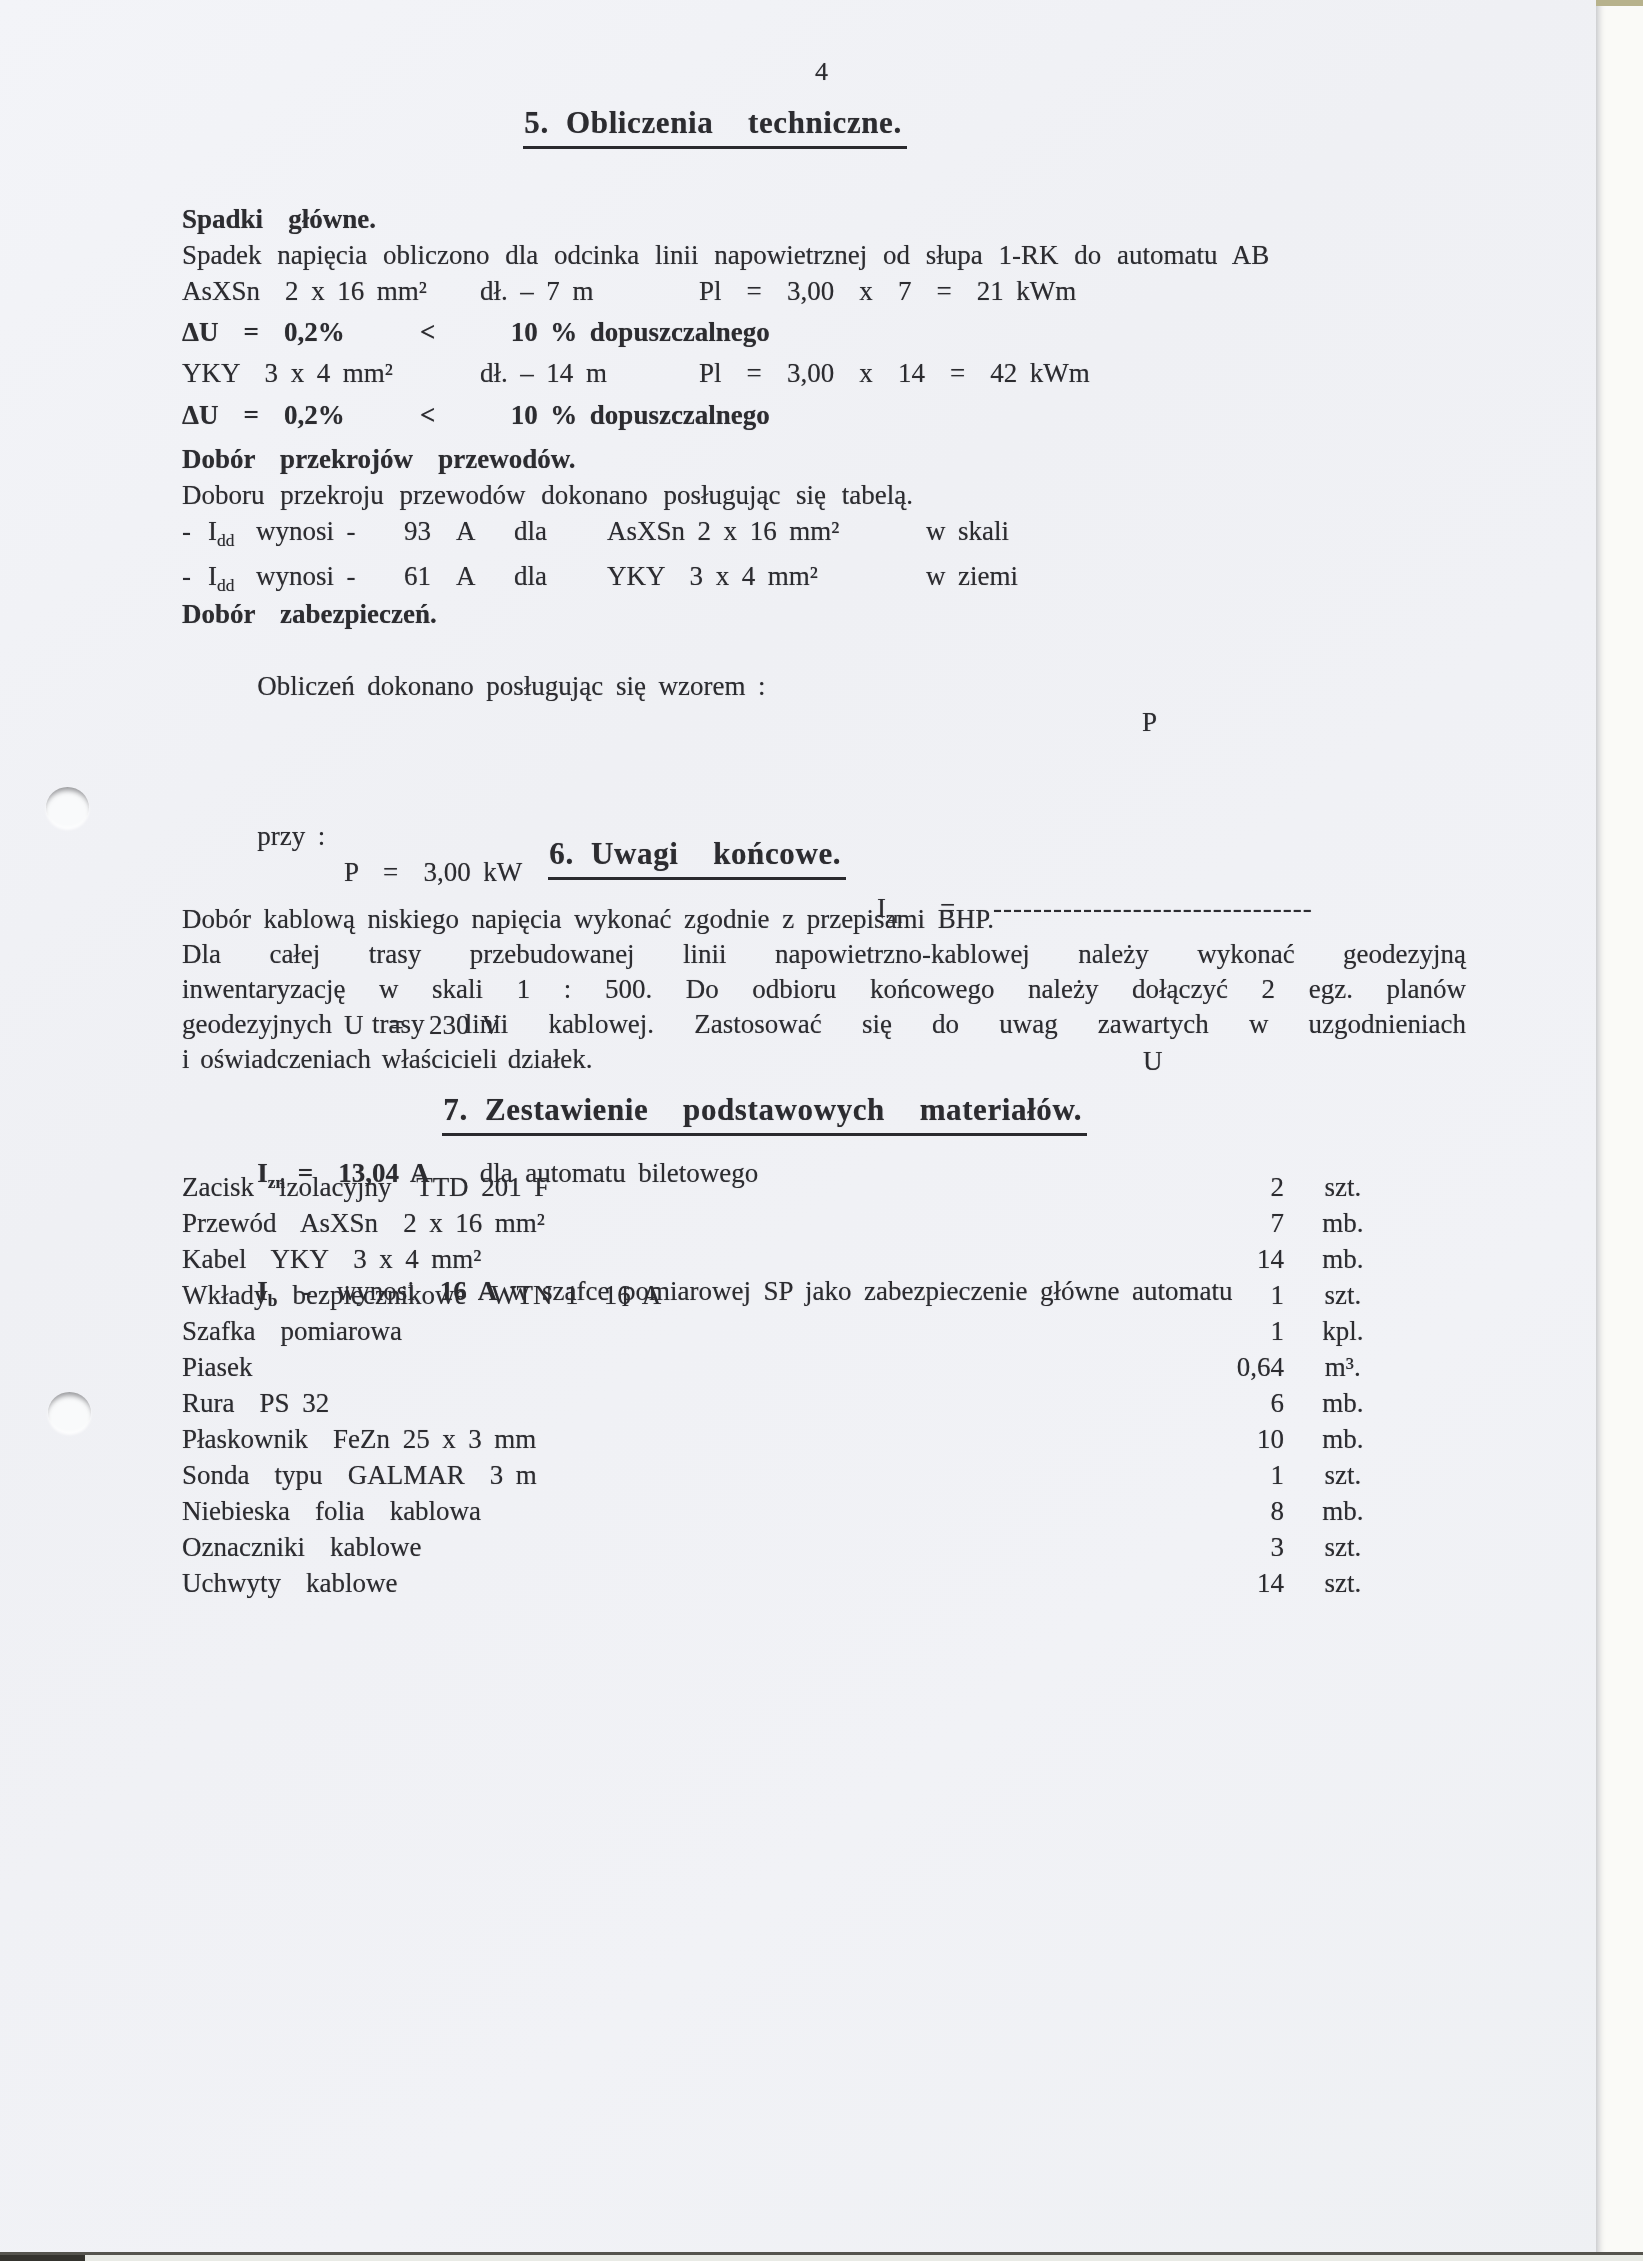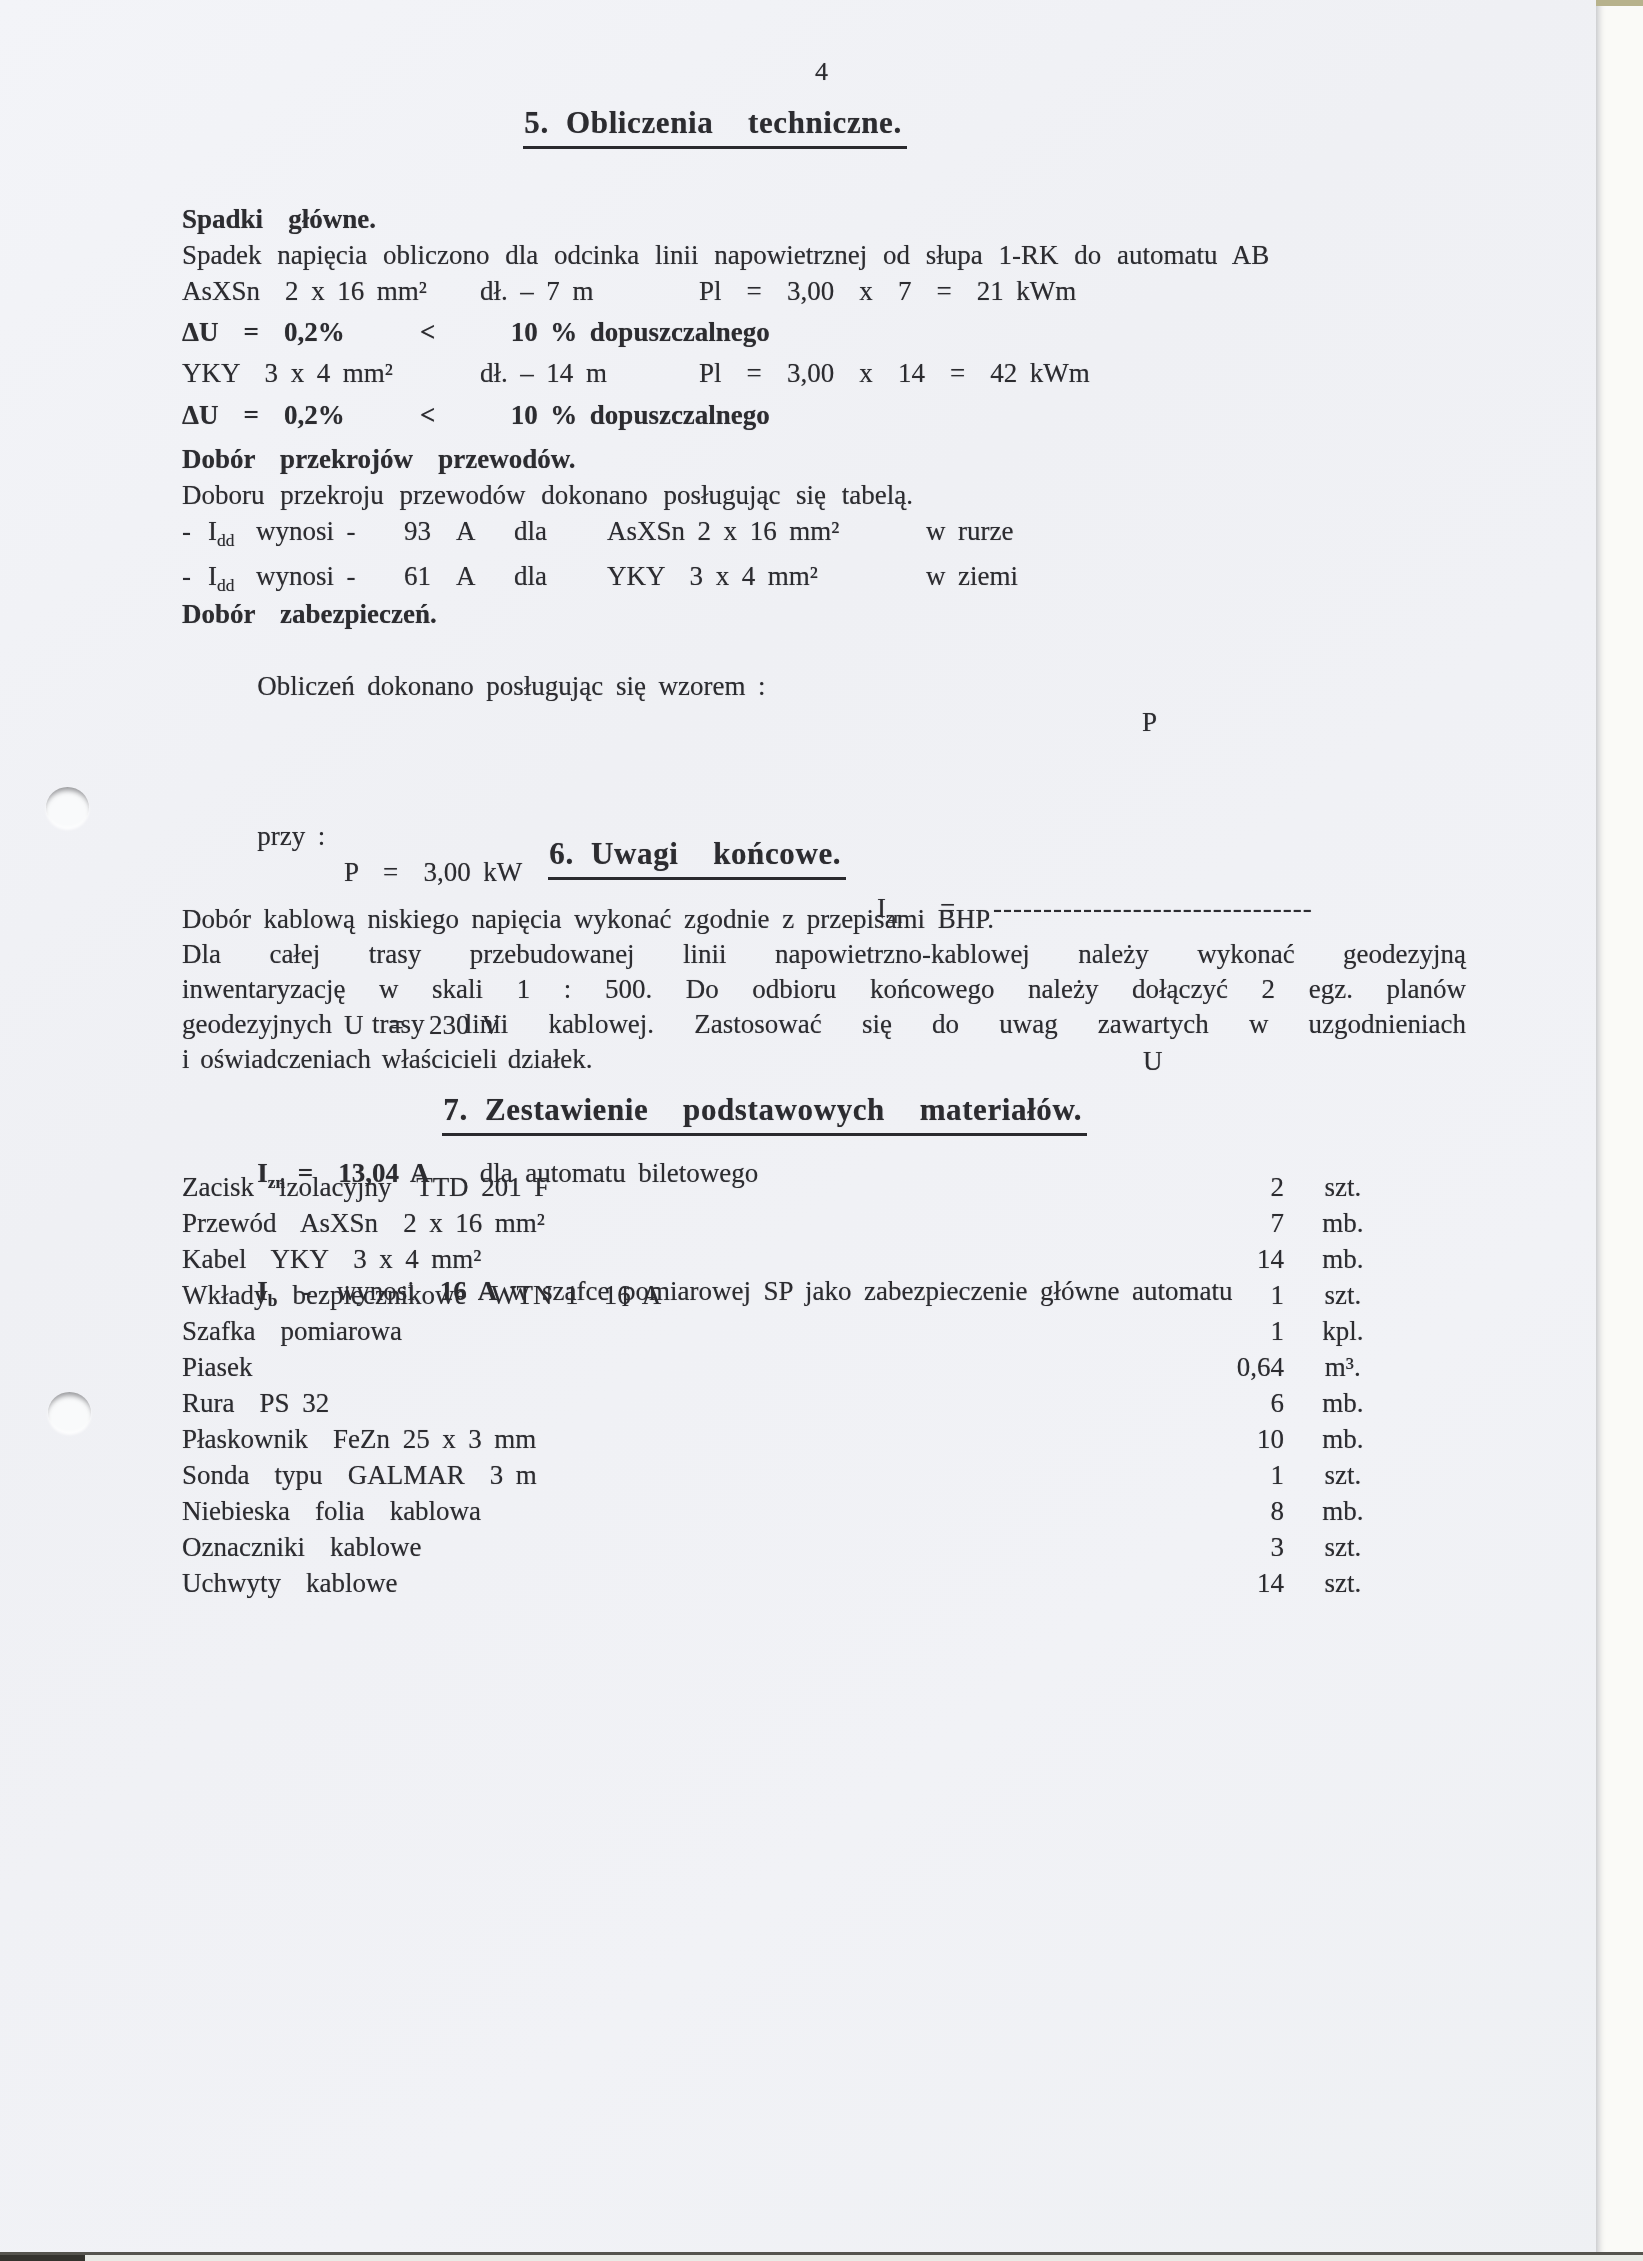--- a/index.html
+++ b/index.html
@@ -130,21 +130,21 @@
     <div class="line b">Dobór  przekrojów  przewodów.</div>
     <div class="line wide">Doboru przekroju przewodów dokonano posługując się tabelą.</div>
     <div class="csrow">
       <span class="cs-dash">-</span>
       <span class="cs-sym"><span>I</span><span class="sub">dd</span></span>
       <span class="cs-lab">wynosi -</span>
       <span class="cs-val">93</span>
       <span class="cs-amp">A</span>
       <span class="cs-dla">dla</span>
       <span class="cs-cab">AsXSn 2 x 16 mm²</span>
-      <span class="cs-where">w rurze</span>
+      <span class="cs-where">w skali</span>
     </div>
     <div class="csrow">
       <span class="cs-dash">-</span>
       <span class="cs-sym"><span>I</span><span class="sub">dd</span></span>
       <span class="cs-lab">wynosi -</span>
       <span class="cs-val">61</span>
       <span class="cs-amp">A</span>
       <span class="cs-dla">dla</span>
       <span class="cs-cab">YKY  3 x 4 mm²</span>
       <span class="cs-where">w ziemi</span>

